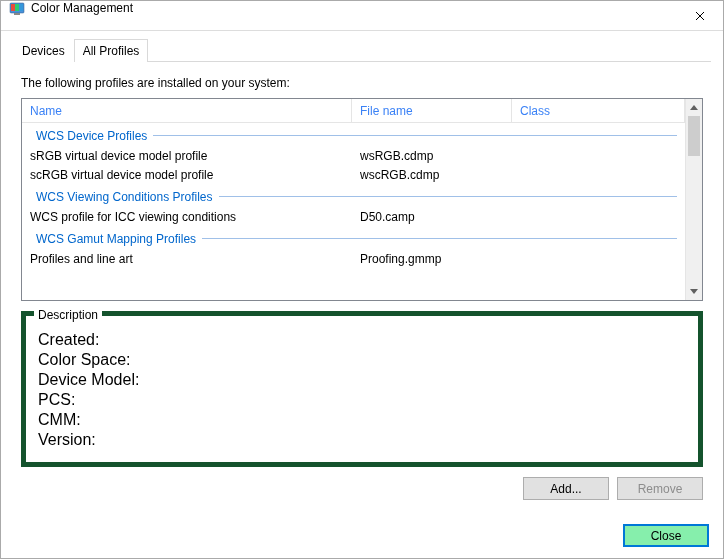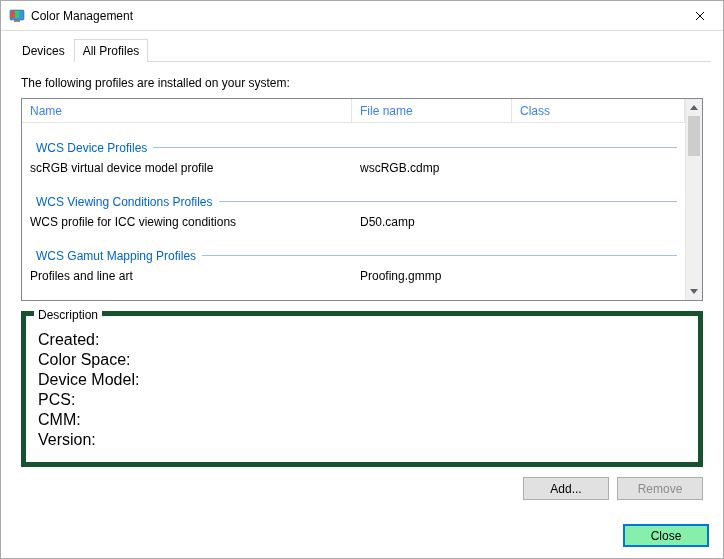--- a/index.html
+++ b/index.html
@@ -9,21 +9,20 @@
   background: #fff;
   color: #000;
   width: 724px;
   height: 559px;
   overflow: hidden;
   border: 1px solid #aaa;
 }
 .titlebar {
   height: 30px;
   display: flex;
-  align-items: center;
   border-bottom: 1px solid #ddd;
   background: #fff;
 }
 .titlebar .app-icon {
   width: 16px; height: 16px;
   margin-left: 8px; margin-right: 6px;
   display: inline-block;
 }
 .titlebar .title { flex: 1; font-size: 12px; }
 .titlebar .close-btn {
@@ -101,21 +100,21 @@
   font-size: 12px;
 }
 .row .c1 { width: 330px; padding-left: 8px; }
 .row .c2 { width: 160px; padding-left: 8px; }
 .row .c3 { flex: 1; padding-left: 8px; }
 .group-row {
   display: flex;
   align-items: center;
   height: 21px;
   padding-left: 14px;
-  margin-top: 14px;
+  margin-top: 2px;
 }
 .group-label {
   color: #0066cc;
   font-size: 12px;
   white-space: nowrap;
   padding-right: 6px;
 }
 .group-line {
   flex: 1;
   height: 1px;
@@ -228,20 +227,25 @@
           <div class="col col-name">Name</div>
           <div class="col col-file">File name</div>
           <div class="col col-class">Class</div>
         </div>
         <div class="rows" id="rows">
             <div class="group-row">
               <span class="group-label">WCS Device Profiles</span>
               <span class="group-line"></span>
             </div>
             <div class="row">
+              <div class="c1">sRGB virtual device model profile</div>
+              <div class="c2">wsRGB.cdmp</div>
+              <div class="c3"></div>
+            </div>
+            <div class="row">
               <div class="c1">scRGB virtual device model profile</div>
               <div class="c2">wscRGB.cdmp</div>
               <div class="c3"></div>
             </div>
             <div class="group-row">
               <span class="group-label">WCS Viewing Conditions Profiles</span>
               <span class="group-line"></span>
             </div>
             <div class="row">
               <div class="c1">WCS profile for ICC viewing conditions</div>

